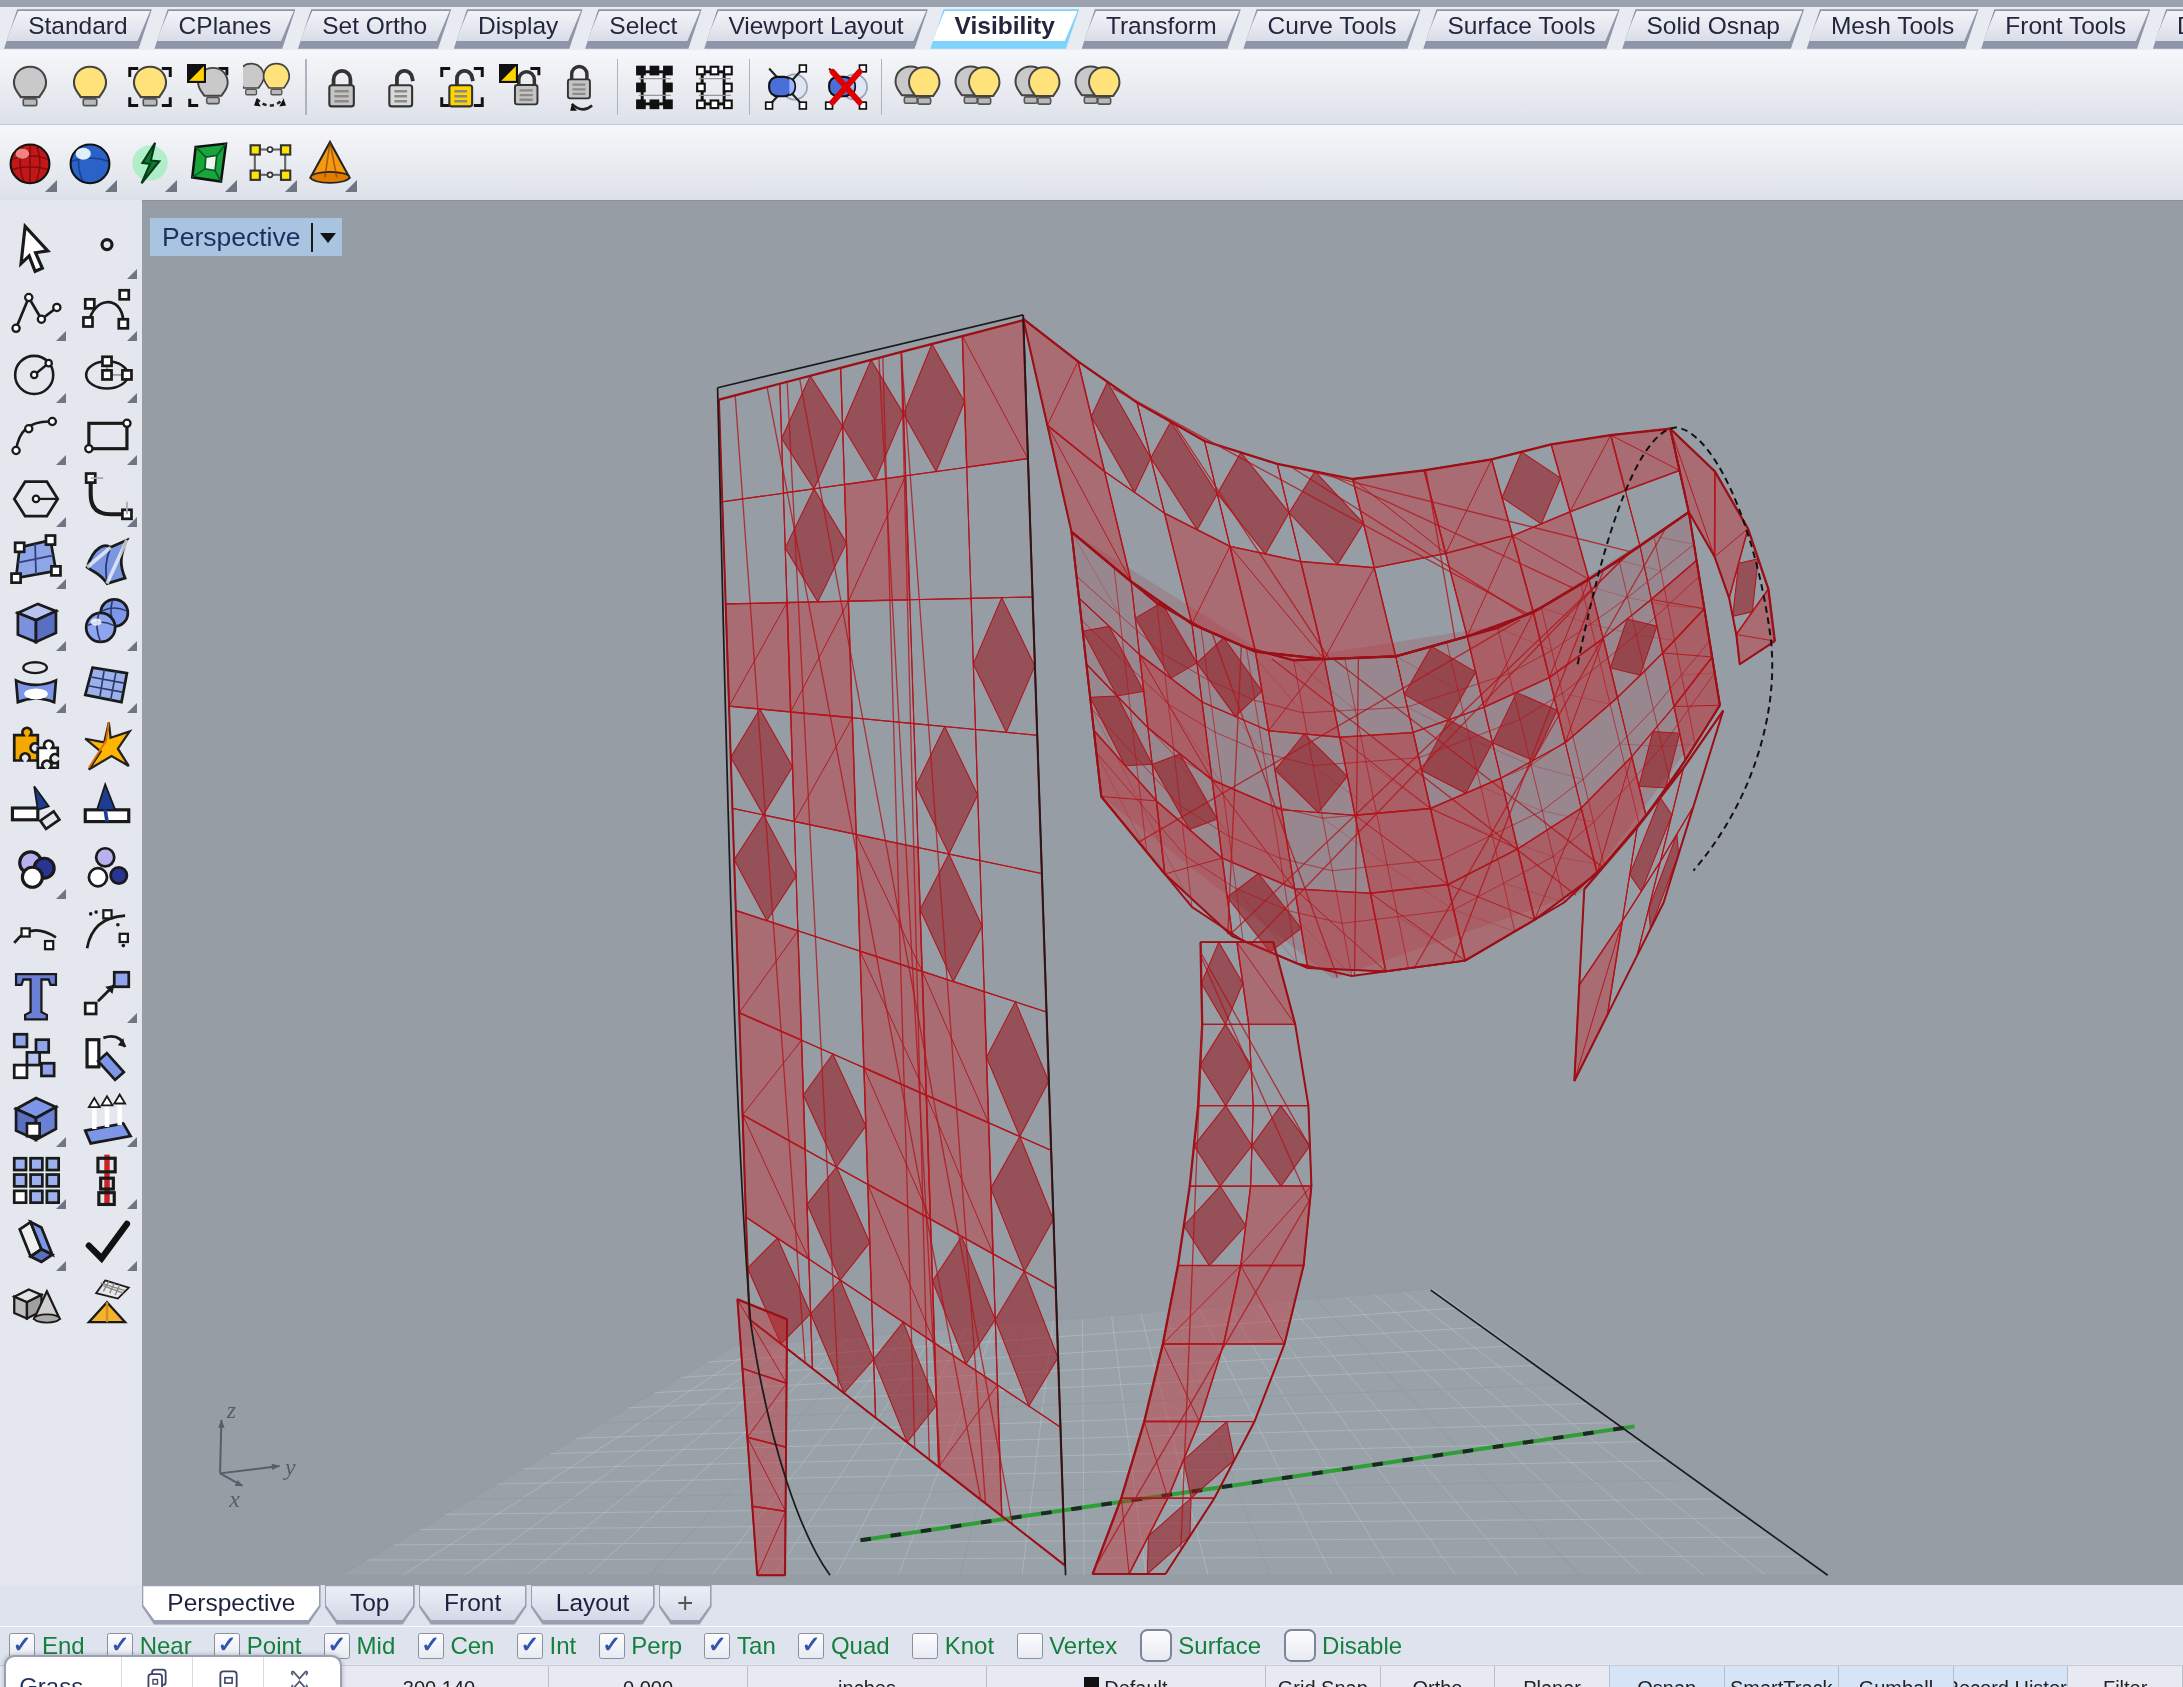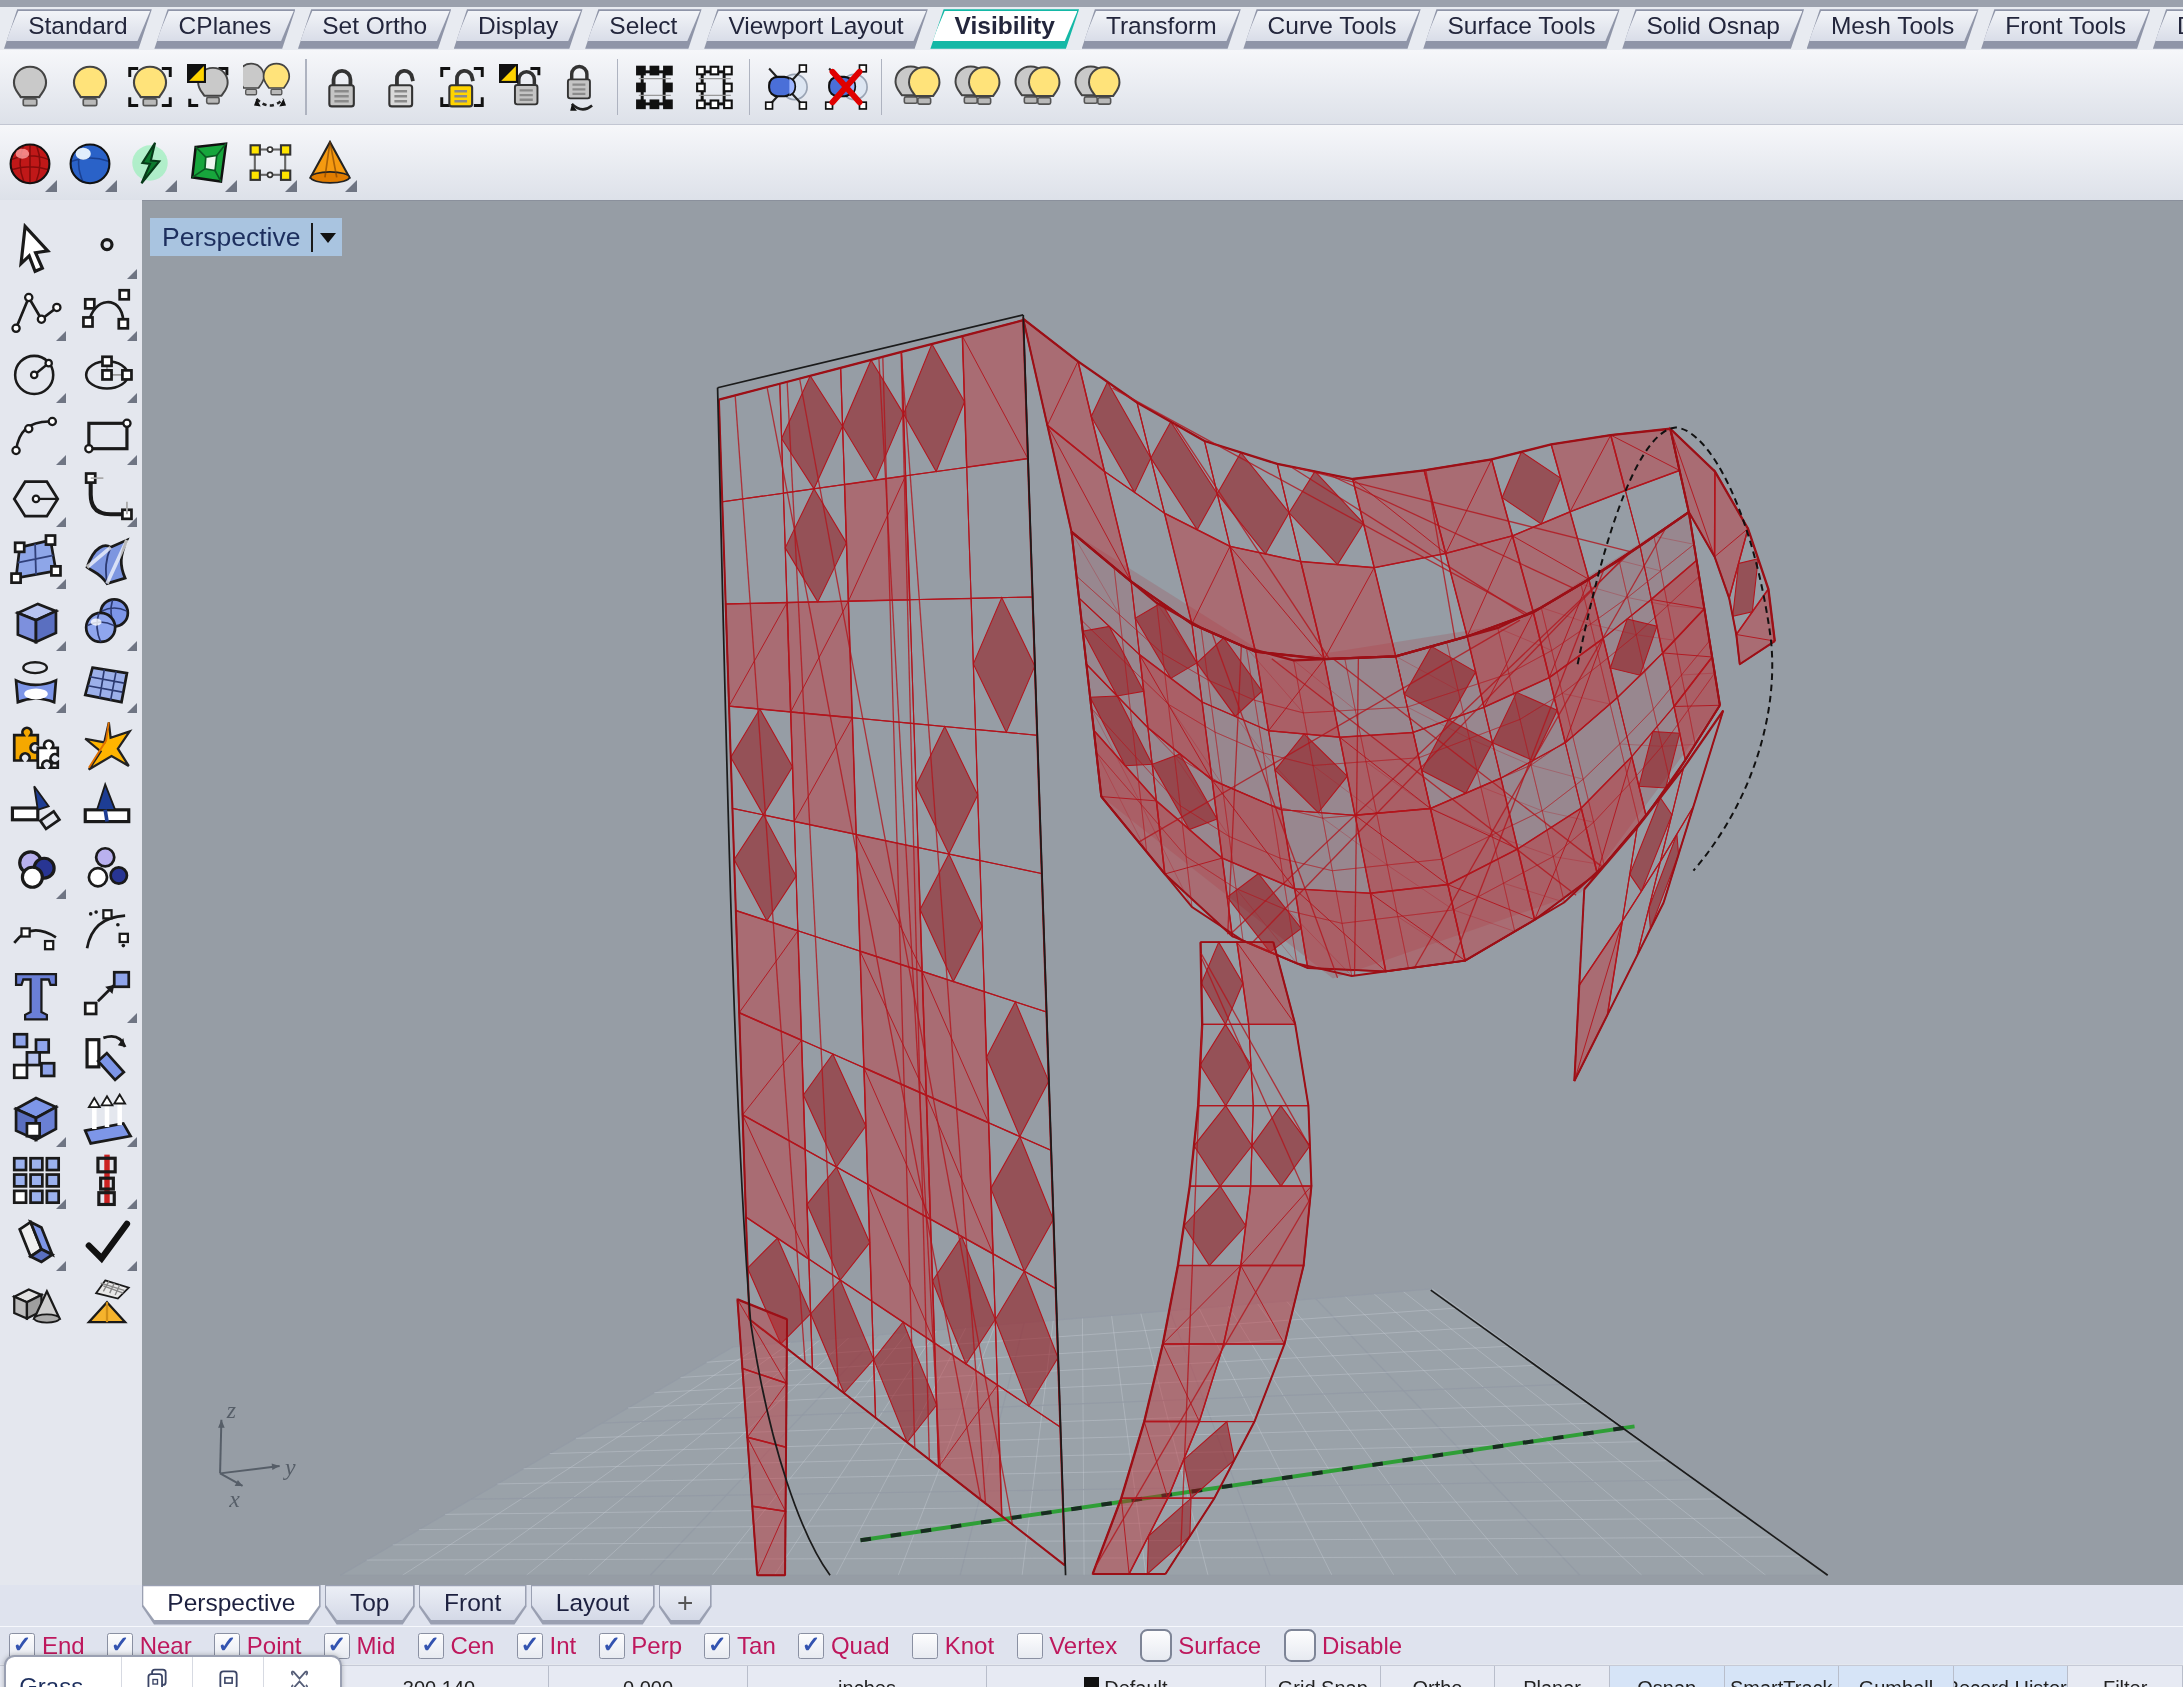--- a/index.html
+++ b/index.html
@@ -9,21 +9,21 @@
   
   #tabbar{position:absolute;left:0;top:0;width:2183px;height:50px;background:#e8ebf1;}
   #tabbar .topstrip{position:absolute;left:0;top:0;width:100%;height:6.6px;background:#9ba1ad;}
   #tabs{position:absolute;left:4px;top:9.3px;display:flex;height:38px;white-space:nowrap;}
   .mtab{position:relative;height:36px;margin-right:2.6px;
     clip-path:polygon(13.2px 0,100% 0,calc(100% - 13.2px) 100%,0 100%);
     background:#8f95a8;padding:1.7px;}
   .mtab .in{height:30px;display:flex;align-items:center;padding:0 22.5px;
     clip-path:polygon(12.6px 0,100% 0,calc(100% - 12.6px) 100%,0 100%);
     background:linear-gradient(#f2f4f8,#d9dde8);color:#23263c;font-size:24.5px;}
-  .mtab.active{background:#14b8a6;}
+  .mtab.active{background:#7dd3fc;}
   .mtab.active .in{background:#ffffff;font-weight:bold;}
 
   
   .toolbar{position:absolute;left:0;width:2183px;background:linear-gradient(#f6f7fa,#dde1e9);
     border-bottom:1.3px solid #c2c6d2;display:flex;align-items:center;}
   #toolbar1{top:50px;height:74px;}
   #toolbar2{top:125px;height:75px;}
   .tbtn{position:relative;width:56px;height:61px;margin:0 2px;display:flex;align-items:center;justify-content:center;}
   .tbtn svg{width:54px;height:54px;}
   .tsep{width:1.3px;height:56px;background:#aeb3c0;margin:0 5.3px;}
@@ -59,21 +59,21 @@
   .vtab.add .in{color:#555;font-size:28px;padding:0 17px;}
 
   
   #osnap{position:absolute;left:0;top:1626px;width:2183px;height:38px;background:#dfe3ee;
     border-top:1.3px solid #f6f8fc;display:flex;align-items:center;padding-left:9.3px;box-sizing:border-box;}
   .osnap-item{display:flex;align-items:center;margin-right:22.5px;}
   .cb{width:24px;height:24px;background:linear-gradient(#fdfdfe,#e7eaf1);border:1.3px solid #8a90a2;
     border-radius:2.6px;display:flex;align-items:center;justify-content:center;
     color:#3353b0;font-size:22.5px;font-weight:bold;line-height:1;}
   .cb.big{width:28px;height:29px;border-radius:7.3px;border-width:2px;border-color:#7d8496;}
-  .osnap-item .lbl{margin-left:6.6px;font-size:24px;color:#be185d;}
+  .osnap-item .lbl{margin-left:6.6px;font-size:24px;color:#15803d;}
 
   
   #statusbar{position:absolute;left:0;top:1665px;width:2183px;height:22.5px;background:#e7eaf3;
     border-top:1.3px solid #c6cad6;display:flex;overflow:hidden;}
   .scell{border-right:1.3px solid #b9becb;height:22.5px;overflow:hidden;display:flex;justify-content:center;
     font-size:20px;color:#222;}
   .scell .t{margin-top:10.6px;white-space:nowrap;display:flex;align-items:flex-start;}
   .scell .chip{width:14.6px;height:14.6px;background:#111;margin-right:5.3px;display:inline-block;}
   .scell.on{background:#d6e4f7;}
 

